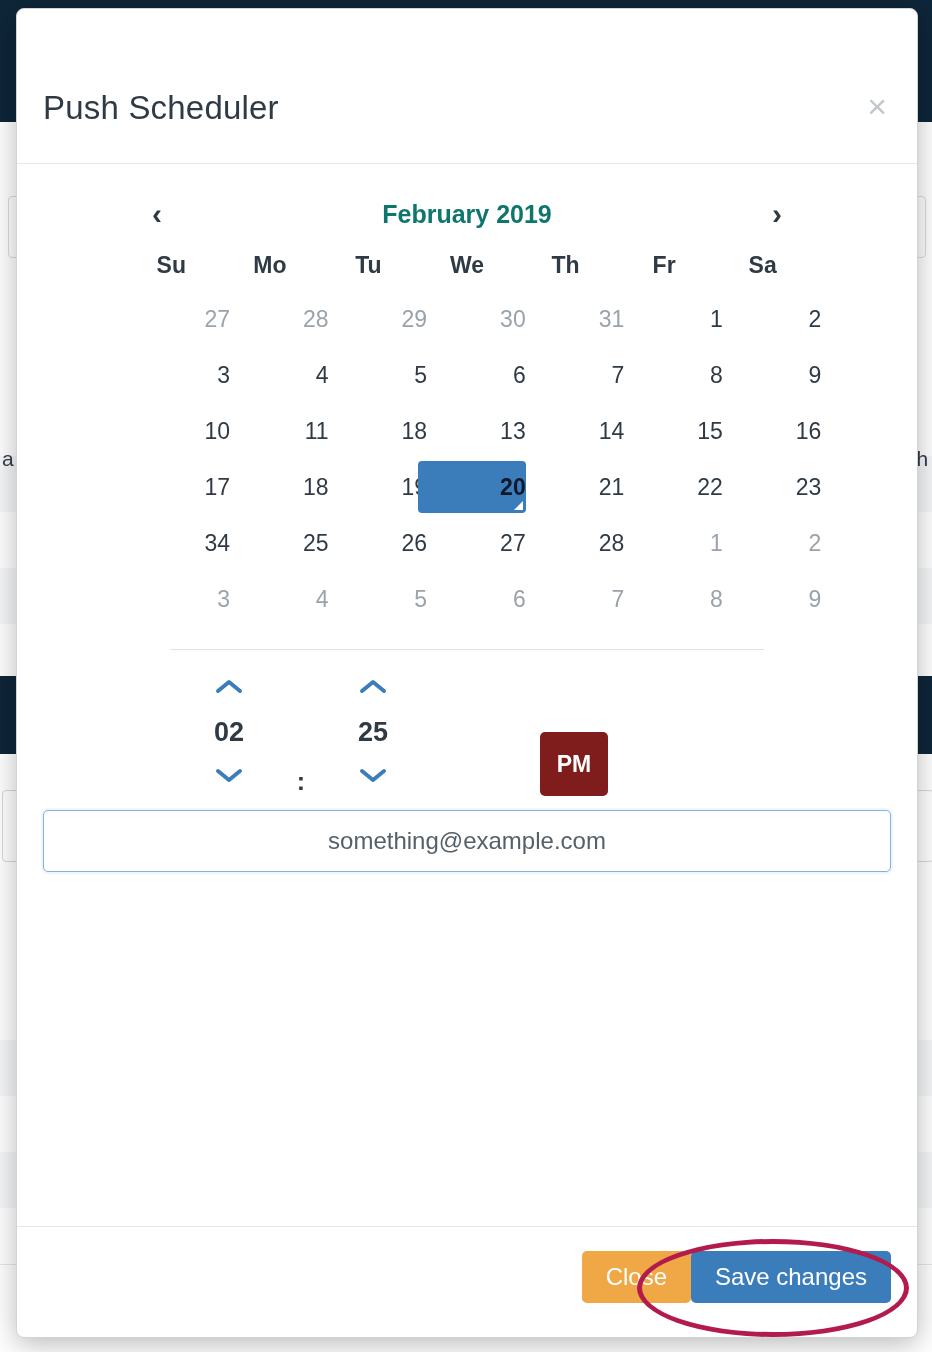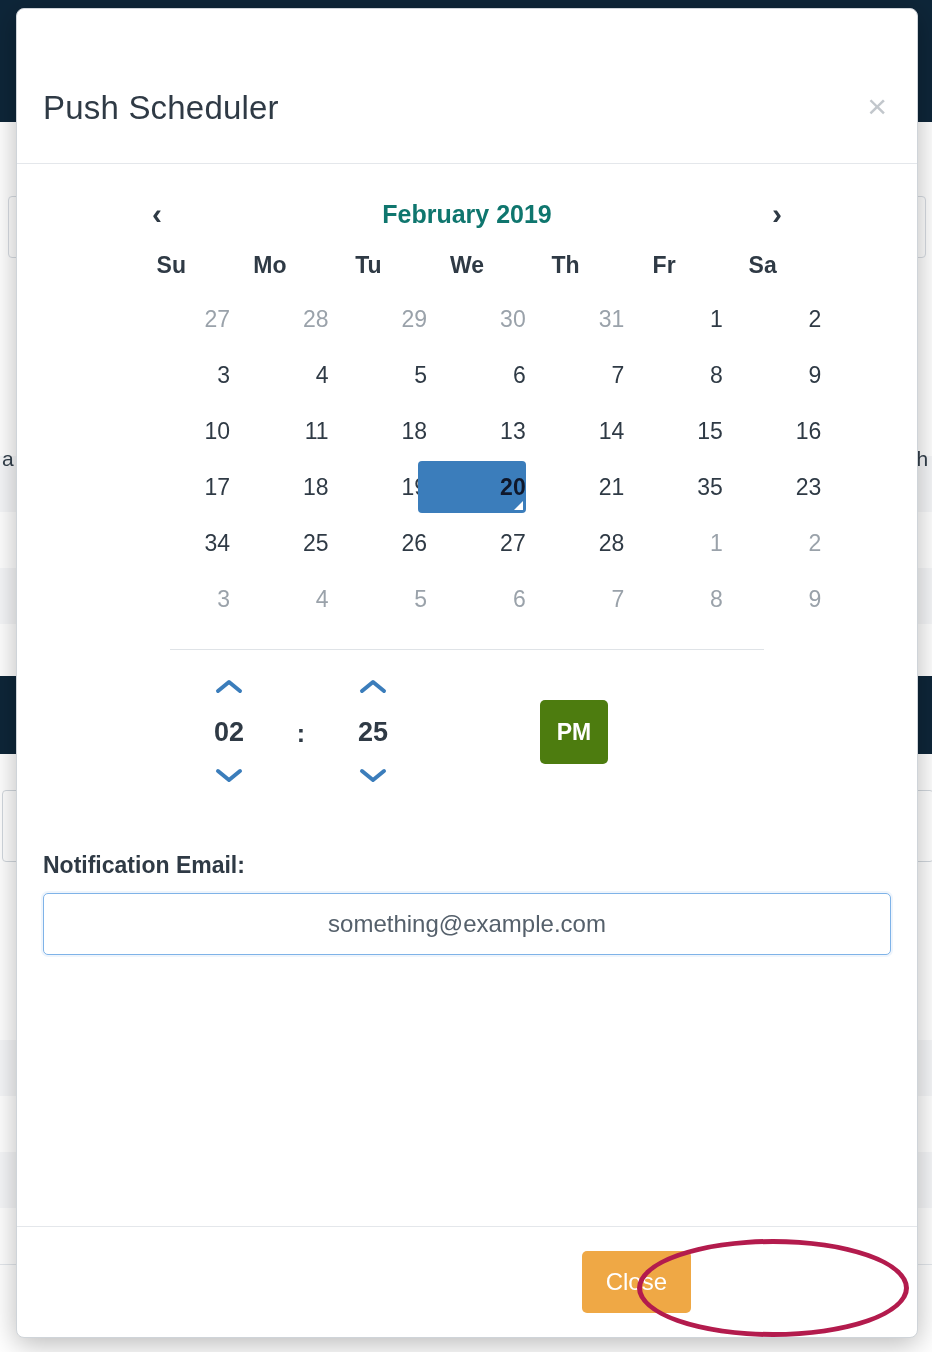--- a/index.html
+++ b/index.html
@@ -205,21 +205,21 @@
   }
 
   .cal-sep {
     height: 1px;
     background: #dfe3e7;
     margin: 22px 48px 0 48px;
   }
 
   .time {
     display: flex;
-    align-items: center;
+    align-items: flex-end;
     margin-top: 18px;
     padding-left: 52px;
   }
   .time-col {
     width: 110px;
     text-align: center;
   }
   .time-arrow {
     font-size: 24px;
     color: #3b7dbb;
@@ -242,21 +242,21 @@
     width: 34px;
     text-align: center;
     padding-top: 2px;
   }
   .meridiem {
     margin-left: 112px;
     width: 68px;
     height: 64px;
     line-height: 64px;
     text-align: center;
-    background: #4d7c0f;
+    background: #7f1d1d;
     color: #fff;
     font-size: 23px;
     font-weight: bold;
     border-radius: 5px;
     cursor: pointer;
   }
 
   
   .email-label {
     margin-top: 56px;
@@ -283,21 +283,21 @@
   
   .modal-footer {
     flex: 0 0 auto;
     height: 110px;
     border-top: 1px solid #e4e7eb;
     position: relative;
   }
   .btn {
     position: absolute;
     top: 24px;
-    height: 62px;
+    height: 52px;
     border: none;
     border-radius: 5px;
     font-size: 24px;
     color: #ffffff;
     cursor: pointer;
     font-family: "Liberation Sans", sans-serif;
     padding: 0 24px;
   }
   .btn-close {
     right: 226px;
@@ -402,21 +402,21 @@
             <td><span class="day">14</span></td>
             <td><span class="day">15</span></td>
             <td><span class="day">16</span></td>
           </tr>
           <tr>
             <td><span class="day">17</span></td>
             <td><span class="day">18</span></td>
             <td><span class="day">19</span></td>
             <td><span class="day active">20</span></td>
             <td><span class="day">21</span></td>
-            <td><span class="day">35</span></td>
+            <td><span class="day">22</span></td>
             <td><span class="day">23</span></td>
           </tr>
           <tr>
             <td><span class="day">34</span></td>
             <td><span class="day">25</span></td>
             <td><span class="day">26</span></td>
             <td><span class="day">27</span></td>
             <td><span class="day">28</span></td>
             <td><span class="day muted">1</span></td>
             <td><span class="day muted">2</span></td>
@@ -463,23 +463,23 @@
             <svg width="30" height="18" viewBox="0 0 30 18">
                 <polyline points="4,5 15,14 26,5" fill="none" stroke="#3b7dbb" stroke-width="4" stroke-linecap="round" stroke-linejoin="round"></polyline>
               </svg>
           </div>
         </div>
 
         <div class="meridiem">PM</div>
       </div>
     </div>
 
-    <div class="email-label">Notification Email:</div>
     <input class="email-input" type="text" value="something@example.com" style="">
 
   </div>
 
   <div class="modal-footer">
     <button class="btn btn-close">Close</button>
+    <button class="btn btn-save">Save changes</button>
     <div class="highlight-ellipse"></div>
   </div>
 
 </div>
 
 </body></html>

